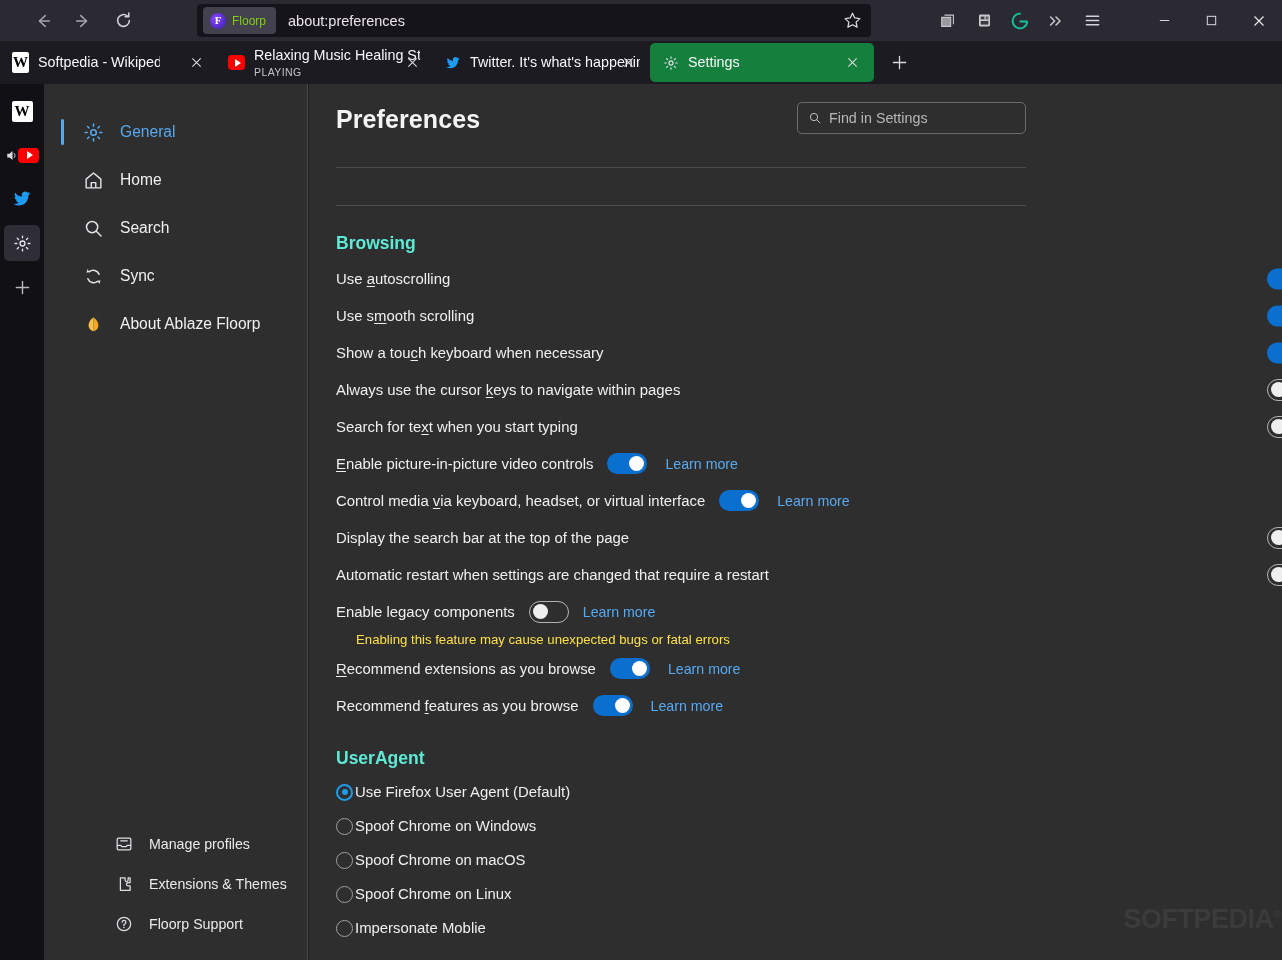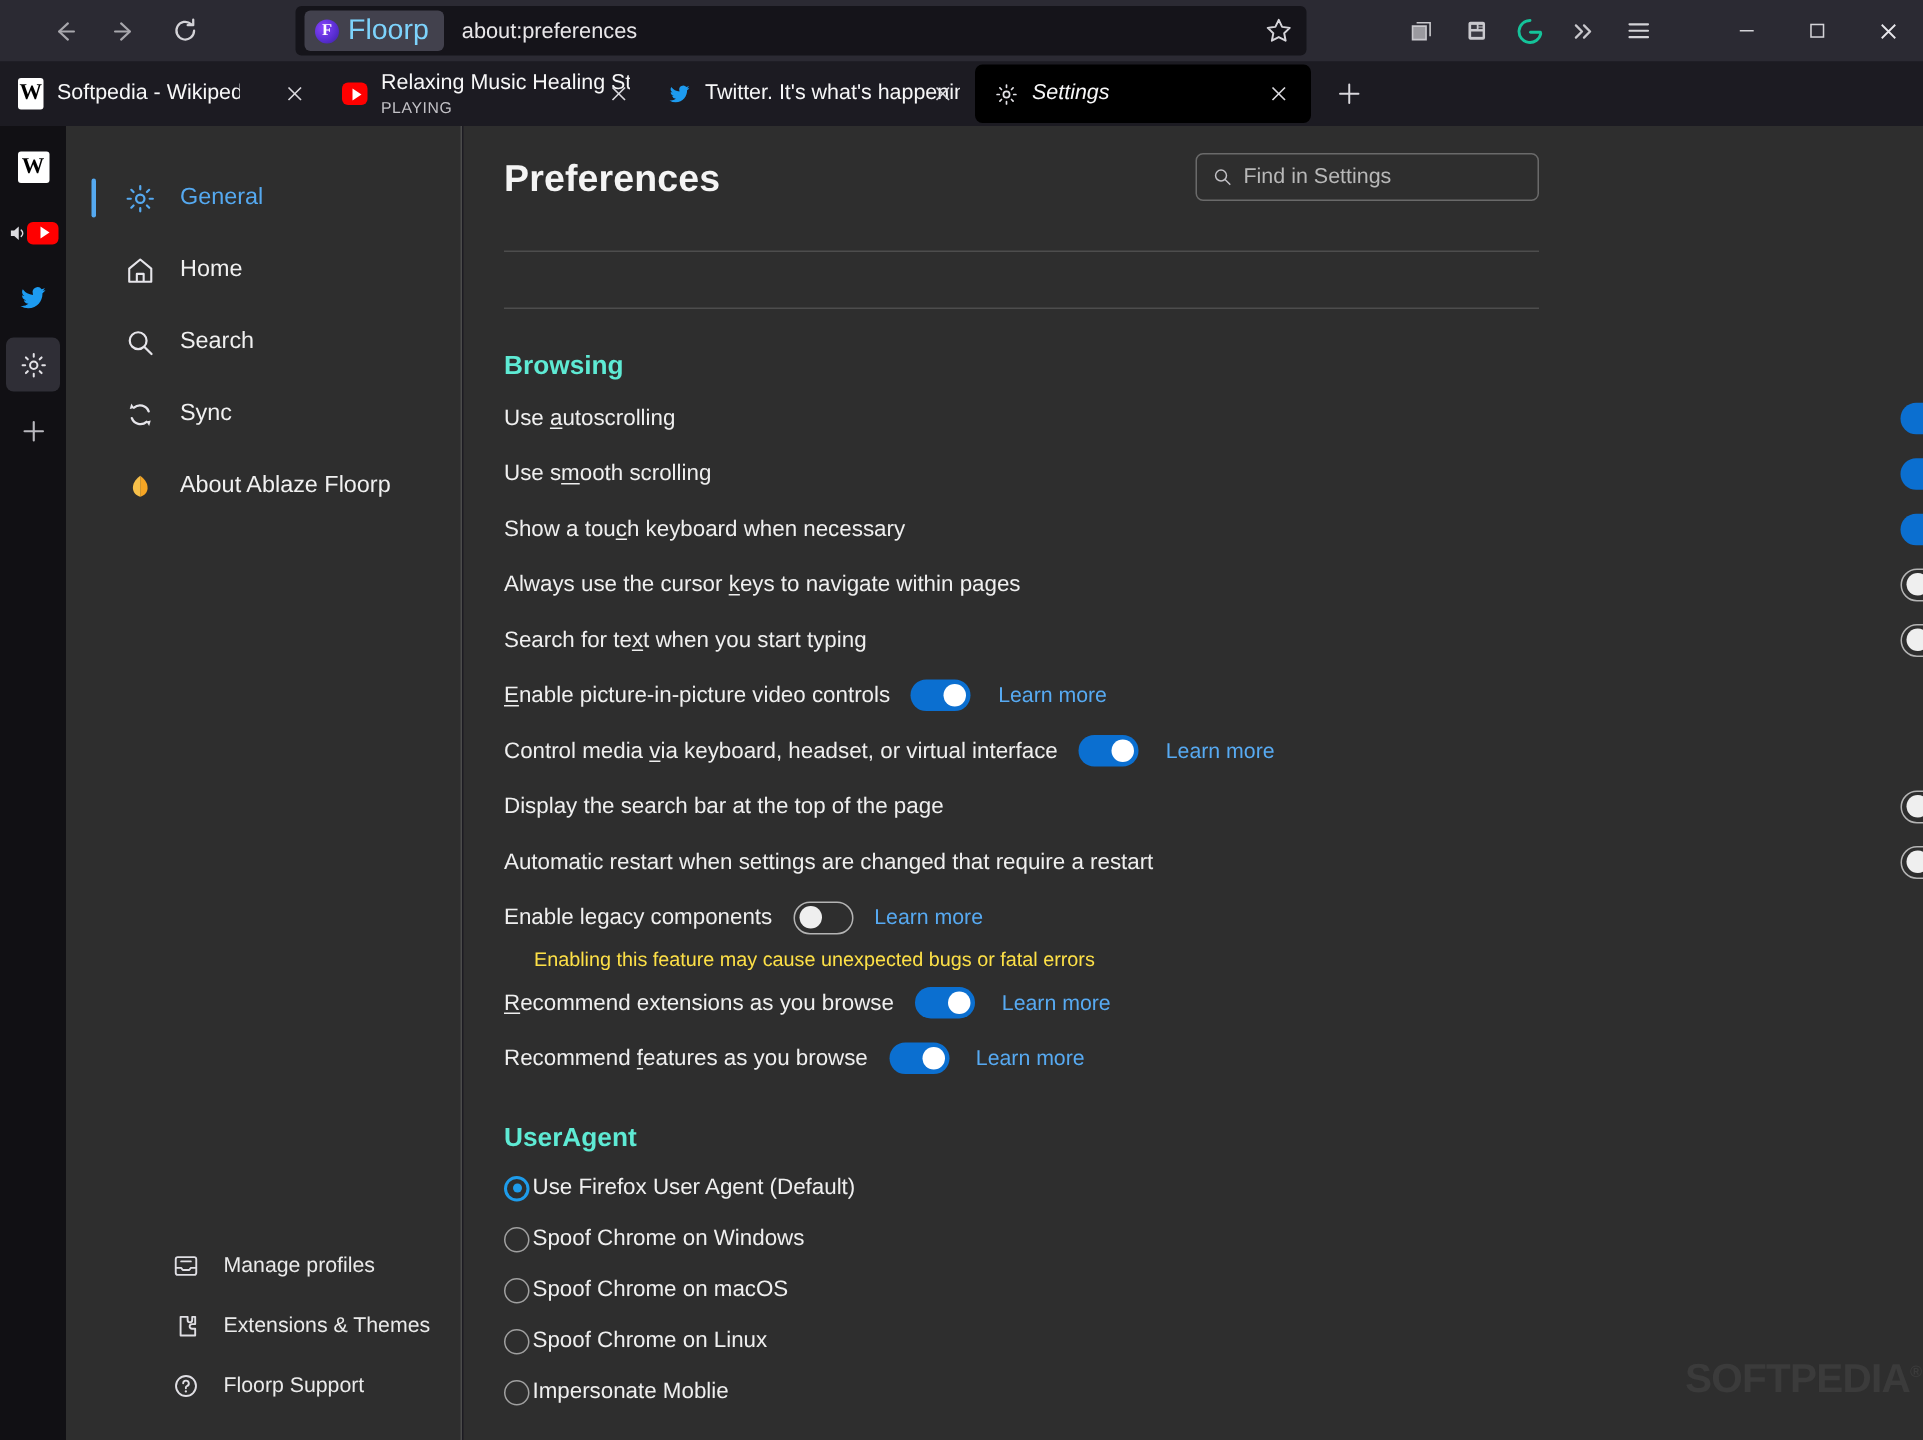--- a/index.html
+++ b/index.html
@@ -40,21 +40,21 @@
     border-radius: 4px;
     height: 27px; margin-left: 6px; padding: 0 10px 0 7px;
   }
   .floorp-logo {
     width: 16px; height: 16px; border-radius: 50%;
     background: radial-gradient(circle at 35% 35%, #8b45ff 0%, #5b2fd4 55%, #3a1f9e 100%);
     display: flex; align-items: center; justify-content: center;
     font-size: 11px; font-weight: bold; color: #fff; line-height: 1;
     font-family: "Liberation Serif", serif;
   }
-  .floorp-label { font-size: 19px; color: #7dd3fc; }
+  .floorp-label { font-size: 12px; color: #84cc16; }
   .url-text {
     margin-left: 12px; font-size: 14.5px; color: #e8e6e9;
     white-space: nowrap; overflow: hidden;
   }
   .star-btn {
     position: absolute; right: 6px; top: 4px;
     width: 26px; height: 25px;
     display: flex; align-items: center; justify-content: center;
   }
 
@@ -80,21 +80,21 @@
   .tabbar {
     position: absolute; top: 41px; left: 0; width: 1282px; height: 43px;
     background: #1c1b22;
     display: flex; align-items: center;
   }
   .tab {
     height: 39px; display: flex; align-items: center;
     padding: 0 0 0 12px; border-radius: 5px;
     position: relative; flex: none;
   }
-  .tab.active { background: #000000; font-style: italic; }
+  .tab.active { background: #15803d; }
   .tab-fav {
     width: 17px; height: 17px; flex: none;
     display: flex; align-items: center; justify-content: center;
     margin-right: 9px;
   }
   .tab-labels { display: flex; flex-direction: column; justify-content: center; overflow: hidden; }
   .tab-title {
     font-size: 14.3px; color: #f7f7f8; white-space: nowrap;
     overflow: hidden; line-height: 1.25;
   }

